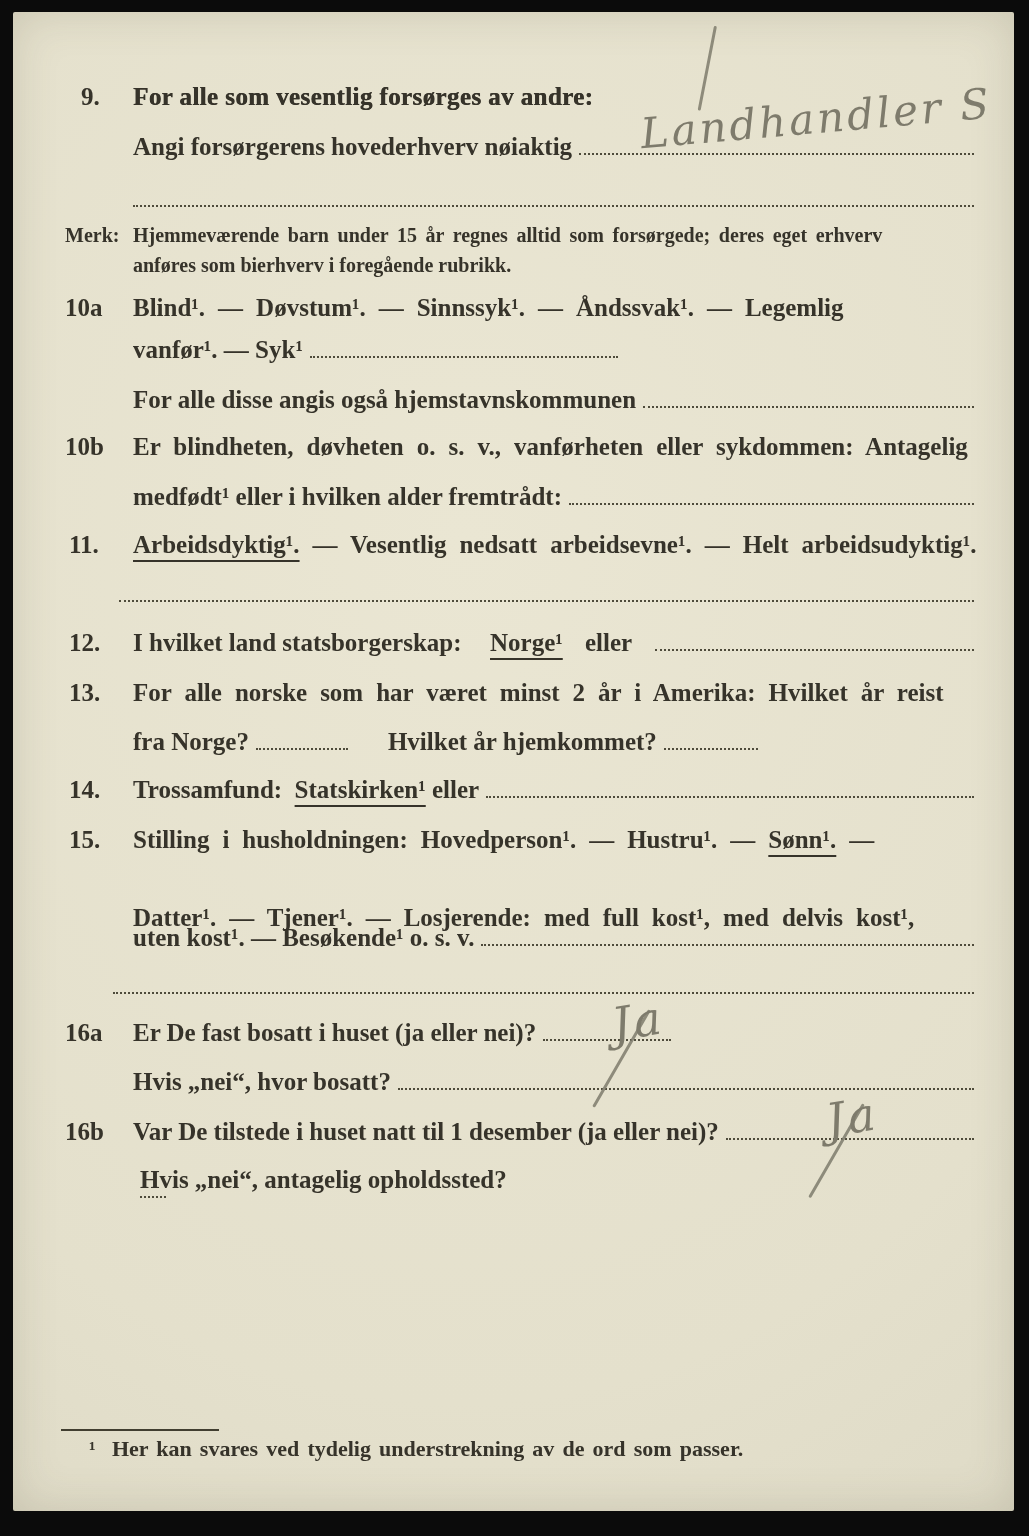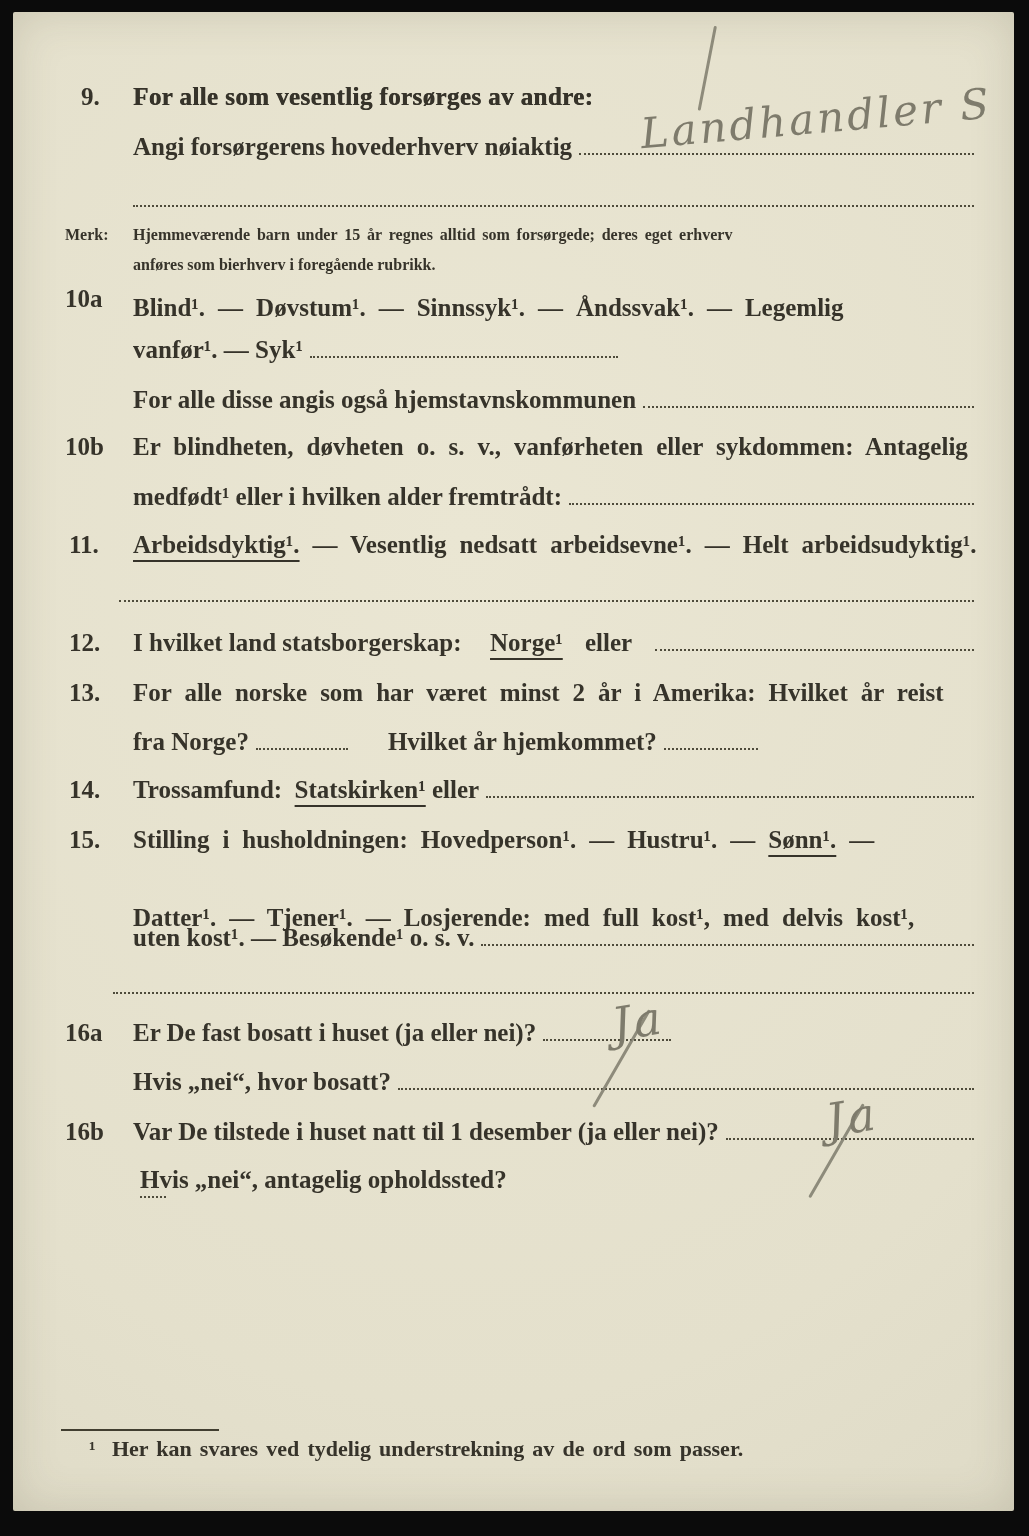--- a/index.html
+++ b/index.html
@@ -20,21 +20,21 @@
     display:flex;align-items:baseline;
     font-weight:bold;font-size:25px;line-height:30px;color:#36332a;
     white-space:pre;
   }
   .row span{white-space:pre;}
   .qnum{
     position:absolute;left:52px;width:64px;
     font-weight:bold;font-size:25px;line-height:30px;color:#36332a;white-space:pre;
   }
   .just{word-spacing:0.27em;}
-  .sm{font-size:16px;line-height:26px;}
+  .sm{font-size:20px;line-height:26px;}
   .heavy{text-shadow:0.5px 0 currentColor;letter-spacing:0.4px;}
   .lead{
     flex:1 1 auto;min-width:26px;align-self:baseline;
     border-bottom:2px dotted #4e4b3b;margin-left:7px;margin-bottom:-3px;height:1px;
   }
   .lead.fix310{flex:0 0 308px;}
   .lead.fix94a{flex:0 0 92px;margin-right:40px;}
   .lead.fix94b{flex:0 0 94px;}
   .lead.fix130{flex:0 0 128px;}
   .divider{position:absolute;right:40px;height:0;border-top:2px dotted #4e4b3b;}
@@ -79,21 +79,21 @@
 
   <div class="divider" style="left:120px;top:193px;"></div>
   <div class="qnum sm" style="left:52px;top:210px;">Merk:</div>
   <div class="row sm" style="top:210px;word-spacing:0.18em;">
     <span>Hjemmeværende barn under 15 år regnes alltid som forsørgede; deres eget erhverv</span>
   </div>
   <div class="row sm" style="top:240px;">
     <span>anføres som bierhverv i foregående rubrikk.</span>
   </div>
 
-  <div class="qnum" style="top:272px;font-family:Liberation Serif, serif;">10a</div>
+  <div class="qnum" style="top:281px;font-family:Liberation Serif, serif;">10a</div>
   <div class="row just" style="top:281px;">
     <span>Blind¹. — Døvstum¹. — Sinnssyk¹. — Åndssvak¹. — Legemlig</span>
   </div>
   <div class="row" style="top:323px;">
     <span>vanfør¹. — Syk¹</span>
     <span class="lead fix310"></span>
   </div>
   <div class="row" style="top:373px;">
     <span>For alle disse angis også hjemstavnskommunen</span>
     <span class="lead"></span>

